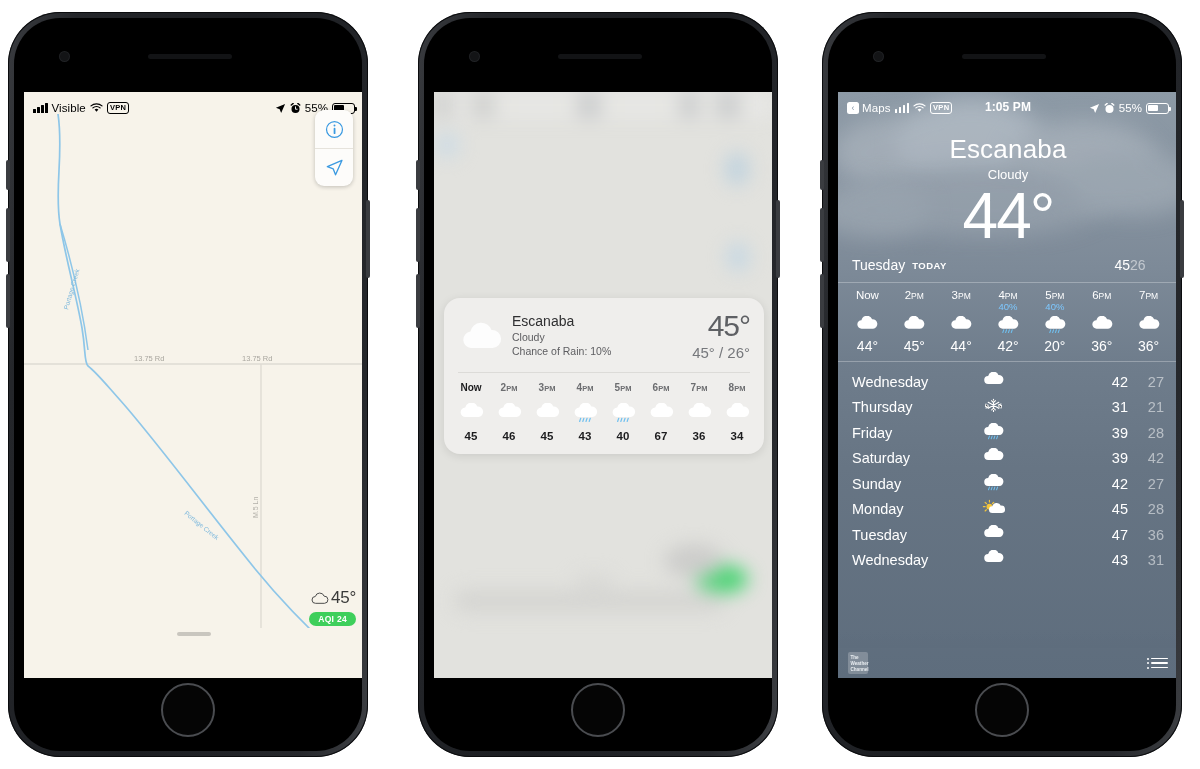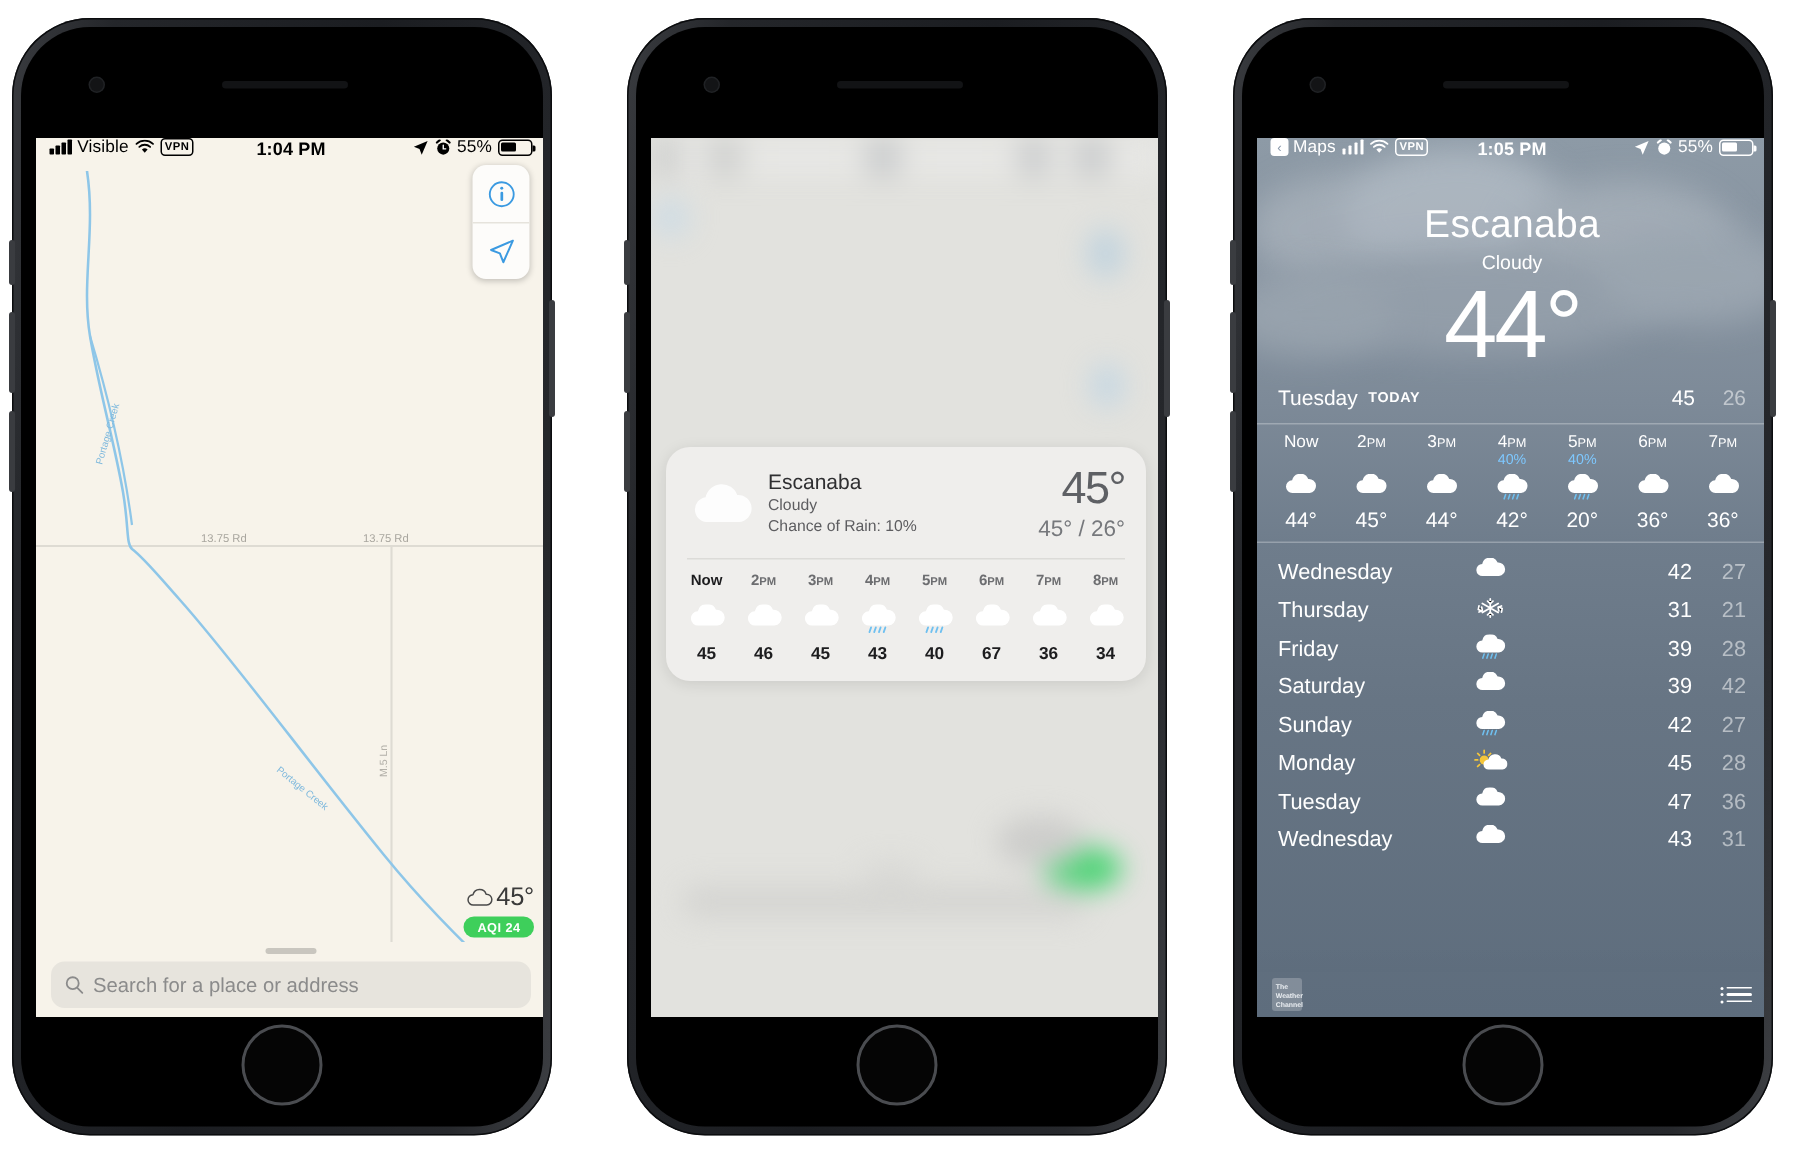--- a/index.html
+++ b/index.html
@@ -53,21 +53,21 @@
   .btn-power   { right: -2px; top: 188px; width: 4px; height: 78px; }
 
   .screen {
     position: absolute; left: 10px; top: 74px;
     width: 340px; height: 586px;
     overflow: hidden; background: #fff;
   }
 
   
   .statusbar {
-    height: 22px; display: flex; align-items: flex-start;
+    height: 22px; display: flex; align-items: flex-end;
     padding: 0 9px; font-size: 11.5px; letter-spacing: 0.1px;
     position: relative;
   }
   .sb-left { display: flex; align-items: center; gap: 4px; }
   .sb-right { display: flex; align-items: center; gap: 4px; margin-left: auto; }
   .sb-time {
     position: absolute; left: 0; right: 0; text-align: center;
     font-weight: 600; font-size: 12px; pointer-events: none;
   }
   .sb-dark { color: #000; background: #f7f3ea; }
@@ -178,21 +178,21 @@
   .wx-city { font-size: 26px; font-weight: 300; letter-spacing: .2px; }
   .wx-cond { font-size: 13px; font-weight: 300; margin-top: 2px; }
   .wx-big { font-size: 64px; font-weight: 200; letter-spacing: -2px; line-height: 1.02; margin-top: 2px; }
   .wx-today {
     display:flex; align-items:center; padding: 8px 14px 9px;
     border-bottom: .5px solid rgba(255,255,255,.28);
     font-size: 14px; font-weight: 300;
   }
   .wx-today .tlabel { font-size: 9.5px; font-weight: 600; letter-spacing: .5px; margin-left: 7px; }
   .wx-today .hi { margin-left:auto; width: 34px; text-align:right; }
-  .wx-today .lo { width: 34px; text-align:right; opacity:.52; }
+  .wx-today .lo { width: 34px; opacity:.52; }
   .wx-hourly {
     display:flex; padding: 6px 6px 7px;
     border-bottom: .5px solid rgba(255,255,255,.28);
   }
   .wx-h { flex:1; text-align:center; min-width:0; }
   .wx-h .lab { font-size: 11.5px; font-weight: 400; }
   .wx-h .lab .sm { font-size: 8.5px; }
   .wx-h .pop { font-size: 9.5px; color: #7ec8ff; height: 12px; line-height: 12px; }
   .wx-h .ico { height: 22px; display:flex; align-items:center; justify-content:center; margin-top:1px; }
   .wx-h .val { font-size: 14px; font-weight: 300; margin-top: 2px; }
@@ -250,21 +250,20 @@
                   <i></i>
                 </span>
               <span class="carrier">Visible</span>
               <svg width="13" height="10" viewBox="0 0 13 10">
                 <path d="M6.5 8.8 4.6 6.6a3 3 0 0 1 3.8 0z" fill="#000"></path>
                 <path d="M2.9 4.9a5.4 5.4 0 0 1 7.2 0" stroke="#000" stroke-width="1.25" fill="none" stroke-linecap="round"></path>
                 <path d="M1 2.9a8.2 8.2 0 0 1 11 0" stroke="#000" stroke-width="1.25" fill="none" stroke-linecap="round"></path>
               </svg>
               <span class="vpn-chip">VPN</span>
             </div>
-            <div class="sb-time">1:04 PM</div>
             <div class="sb-right">
               <svg width="11" height="11" viewBox="0 0 12 12">
                 <path d="M11 1 1 5.3l4.1 1.6L6.7 11z" fill="#000"></path>
               </svg>
               <svg width="11" height="11" viewBox="0 0 12 12">
                 <circle cx="6" cy="6.6" r="4.4" fill="#000"></circle>
                 <path d="M1.4 2.2 3.4.5M10.6 2.2 8.6.5" stroke="#000" stroke-width="1.6" stroke-linecap="round"></path>
                 <path d="M6 4.2v2.6h1.8" stroke="#fff" stroke-width="1" stroke-linecap="round" fill="none"></path>
               </svg>
               <span>55%</span>
@@ -313,27 +312,20 @@
               <svg width="18" height="13" viewBox="0 0 22 15">
                 <path d="M5.6 13.4a4.2 4.2 0 0 1-.3-8.4A5.6 5.6 0 0 1 16 4.6a4.4 4.4 0 0 1 .5 8.8z" fill="none" stroke="#4a4a4a" stroke-width="1.2" stroke-linejoin="round"></path>
               </svg>
               <span class="wx-temp">45°</span>
             </div>
             <span class="aqi-badge">AQI 24</span>
           </div>
 
           <div class="sheet">
             <div class="grabber"></div>
-            <div class="searchbar">
-              <svg width="13" height="13" viewBox="0 0 14 14">
-                <circle cx="5.9" cy="5.9" r="4.3" fill="none" stroke="#8b8b8b" stroke-width="1.3"></circle>
-                <line x1="9.2" y1="9.2" x2="12.8" y2="12.8" stroke="#8b8b8b" stroke-width="1.3" stroke-linecap="round"></line>
-              </svg>
-              <span>Search for a place or address</span>
-            </div>
           </div>
 
         </div>
       </div>
       <div class="home-btn"></div>
     </div>
   </div>
 
   <div class="phone p2">
     <div class="side-btn btn-silence"></div>

